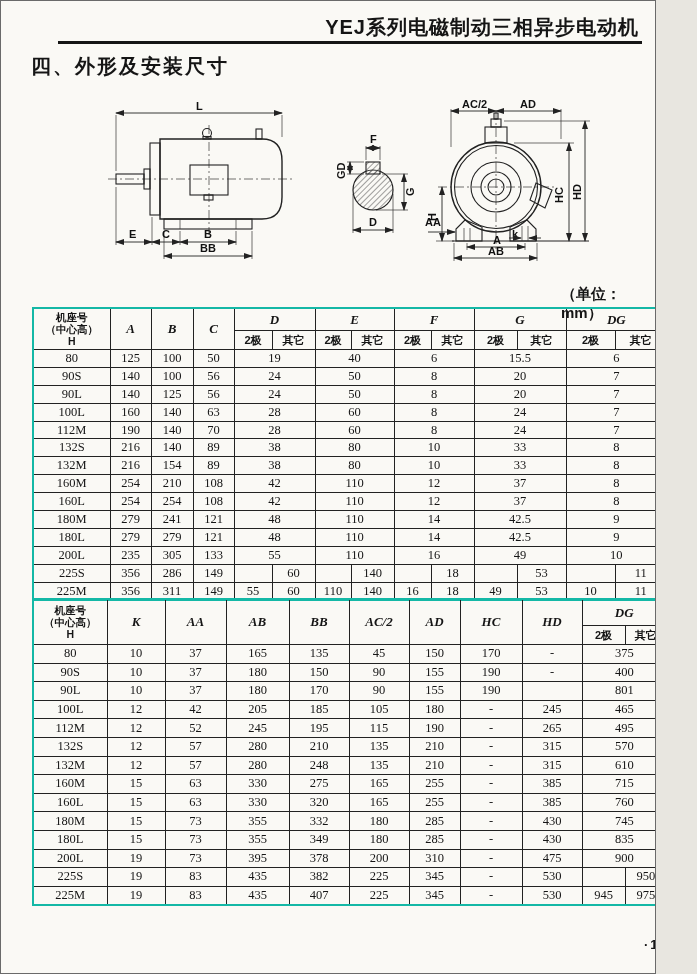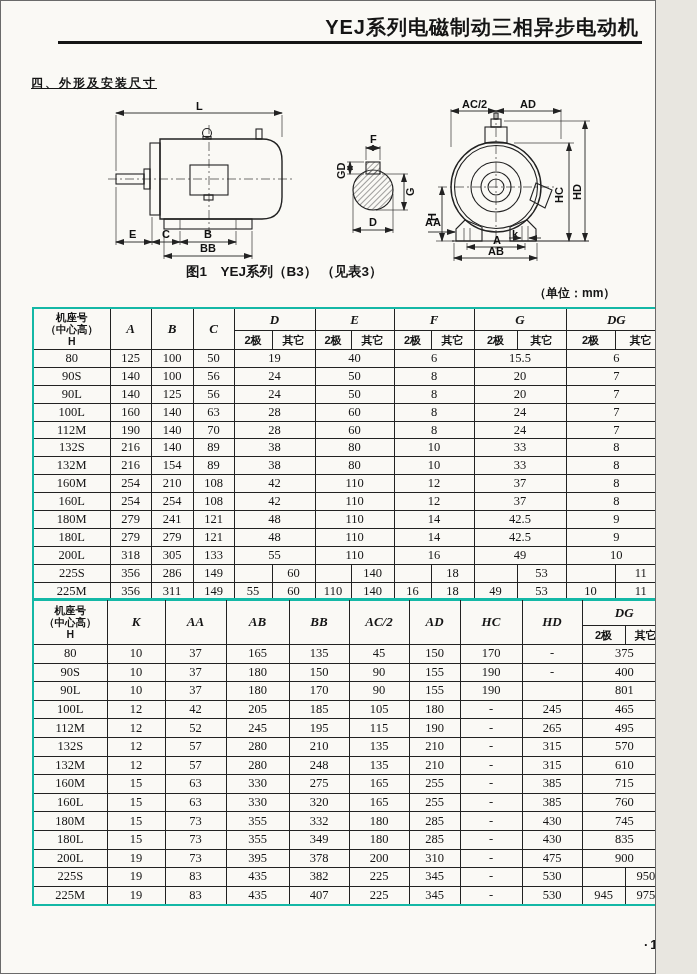--- a/index.html
+++ b/index.html
@@ -1,33 +1,33 @@
 <!DOCTYPE html>
 <html><head>
 <meta charset="utf-8">
 <style>
   html,body{margin:0;padding:0;background:#e8e6e0;}
   .page{position:relative;width:656px;height:974px;background:#faf9f5;
         font-family:"Liberation Sans",sans-serif;color:#151515;overflow:hidden;
         box-sizing:border-box;border:1px solid #6a6a6a;}
   .title{position:absolute;top:13px;right:16px;font-size:20px;font-weight:bold;letter-spacing:1px;}
   .rule{position:absolute;top:40px;left:57px;right:13px;height:3px;background:#151515;}
-  .section{position:absolute;top:74px;left:30px;font-size:12px;font-weight:bold;letter-spacing:2px;text-decoration:underline;}
+  .section{position:absolute;top:52px;left:30px;font-size:20px;font-weight:bold;letter-spacing:2px;}
   .figure{position:absolute;top:96px;left:0;width:697px;height:166px;}
   .figure svg{position:absolute;}
   svg .ln{stroke:#222;stroke-width:1.1;fill:none;}
   svg .thk{stroke:#222;stroke-width:1.4;fill:none;}
   svg .thin{stroke:#333;stroke-width:0.7;fill:none;}
   svg .cl{stroke:#333;stroke-width:0.7;fill:none;stroke-dasharray:9 3 2 3;}
   svg .dim{stroke:#222;stroke-width:0.9;fill:none;}
   svg text{font-family:"Liberation Sans",sans-serif;font-weight:bold;font-size:11px;fill:#111;}
   svg .mk{fill:#222;stroke:none;}
   .figcap{position:absolute;top:262px;left:185px;font-size:13.5px;font-weight:bold;}
   .tblcap{position:absolute;top:280px;left:150px;font-size:16px;font-weight:bold;letter-spacing:0.5px;}
-  .unit{position:absolute;top:284px;left:533px;font-size:12px;font-weight:bold;}
+  .unit{position:absolute;top:284px;left:560px;font-size:15px;font-weight:bold;}
   table{border-collapse:collapse;table-layout:fixed;position:absolute;left:31px;border:2px solid #14b8a6;}
   th,td{border:1px solid #222;text-align:center;vertical-align:middle;padding:0;
         overflow:hidden;white-space:pre-line;}
   td{font-family:"Liberation Serif",serif;font-size:12.5px;}
   th{font-weight:bold;}
   th.cn,td.cn{font-family:"Liberation Sans",sans-serif;font-size:11px;}
   th.small{font-size:10.5px;line-height:1.15;}
   th.it{font-family:"Liberation Serif",serif;font-style:italic;font-size:13px;}
   #t1{top:306px;width:634px;}
   #t1 thead tr:first-child th{height:21px;}
@@ -180,21 +180,20 @@
       <text x="88" y="141">k</text>
       <line class="dim" x1="85" y1="141" x2="97" y2="141" marker-end="url(#m3e)"></line>
       <line class="dim" x1="105" y1="141" x2="117" y2="141" marker-start="url(#m3s)"></line>
       <line class="thin" x1="30" y1="146" x2="30" y2="164"></line>
       <line class="thin" x1="113" y1="146" x2="113" y2="164"></line>
       <line class="dim" x1="30" y1="161" x2="113" y2="161" marker-start="url(#m3s)" marker-end="url(#m3e)"></line>
       <text x="64" y="158">AB</text>
     </svg>
   </div>
 
-  <div class="figcap">图1　YEJ系列（B3） （见表3）</div>
   <div class="unit">（单位：mm）</div>
 
   <table id="t1">
     <colgroup>
       <col style="width:77px">
         <col style="width:41px">
         <col style="width:42px">
         <col style="width:41px">
       <col style="width:38px">
         <col style="width:43px">
@@ -351,21 +350,21 @@
           <td>279</td>
           <td>121</td>
           <td colspan="2">48</td>
           <td colspan="2">110</td>
           <td colspan="2">14</td>
           <td colspan="2">42.5</td>
           <td colspan="2">9</td>
         </tr>
         <tr>
           <td>200L</td>
-          <td>318</td>
+          <td>235</td>
           <td>305</td>
           <td>133</td>
           <td colspan="2">55</td>
           <td colspan="2">110</td>
           <td colspan="2">16</td>
           <td colspan="2">49</td>
           <td colspan="2">10</td>
         </tr>
         <tr>
           <td>225S</td>

